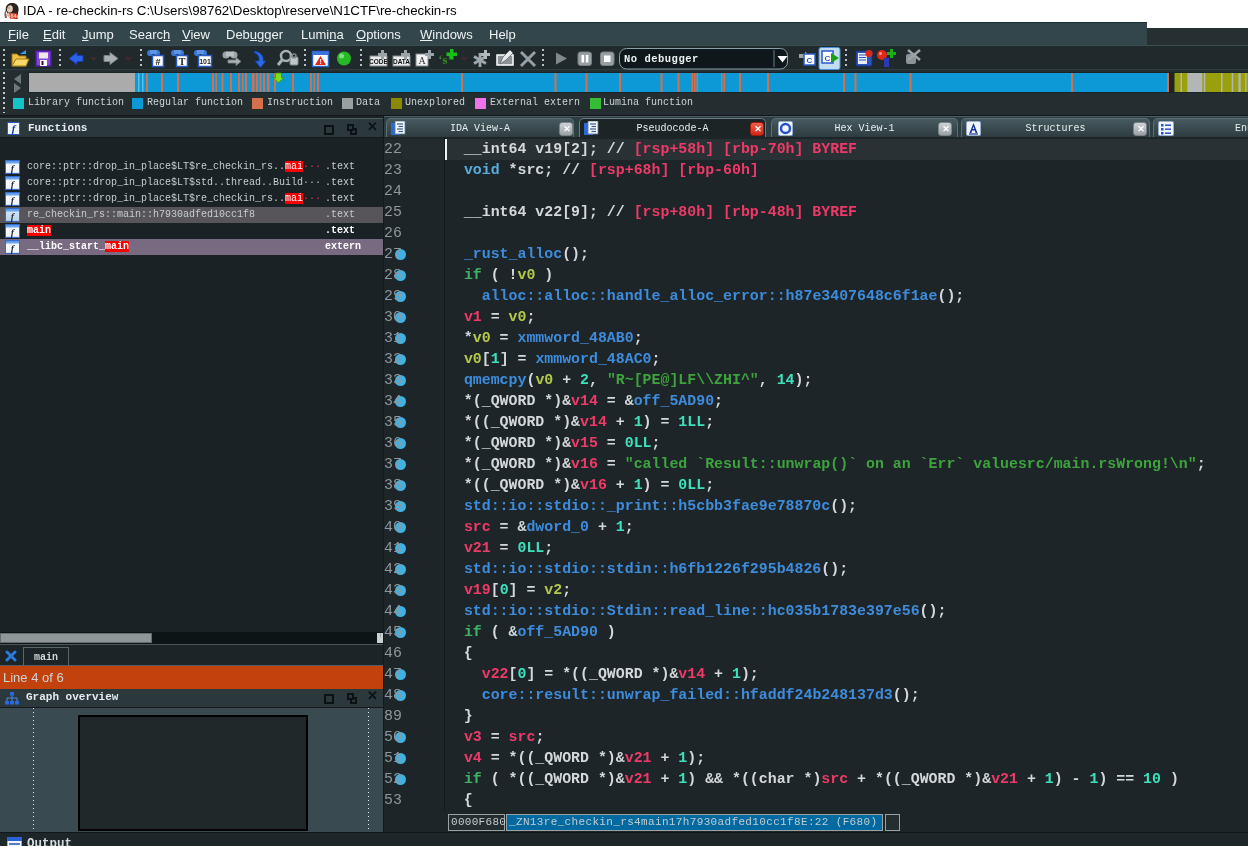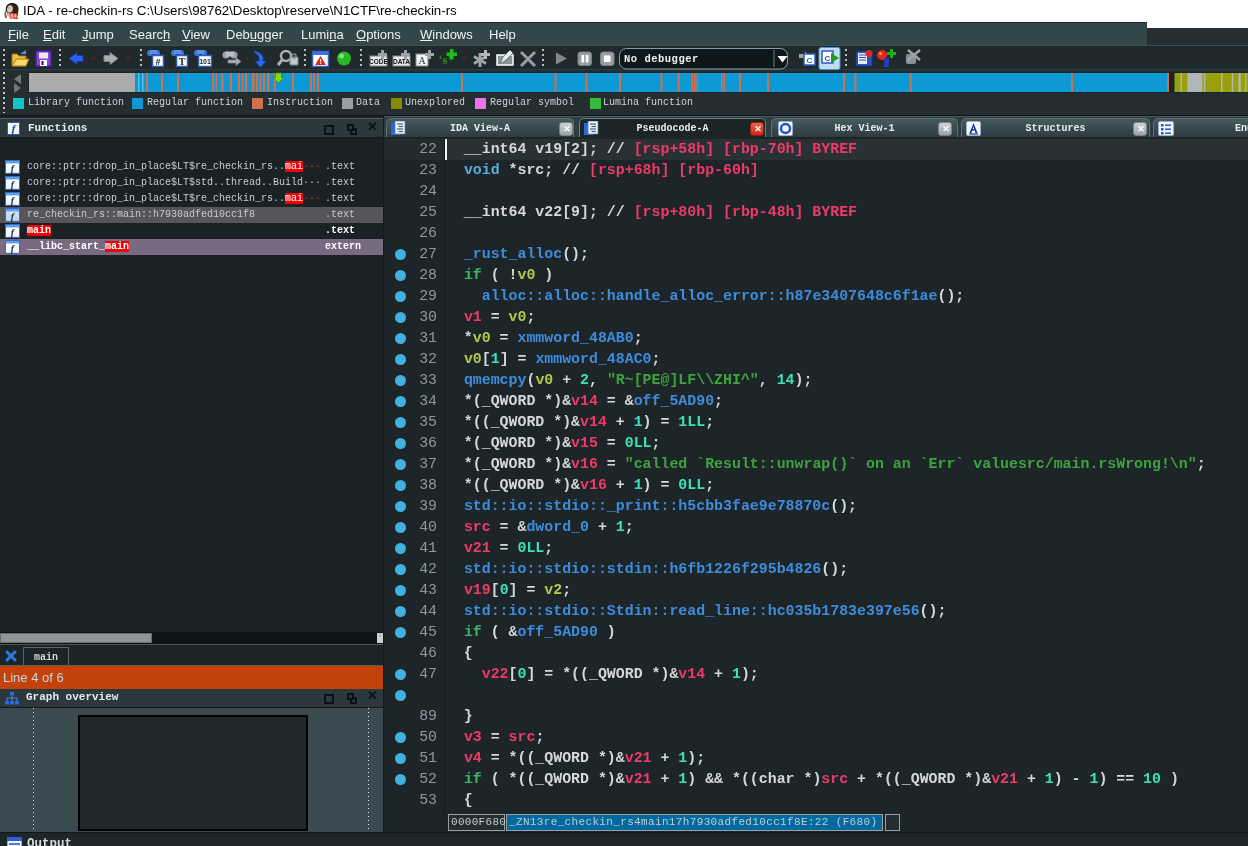--- a/index.html
+++ b/index.html
@@ -11,37 +11,37 @@
 .mi u{text-decoration:underline}
 #toolbar{left:0;top:45px;width:1248px;height:25px;background:#202a2d;border-top:1px solid #3a4f54;border-bottom:1px solid #2b3e42}
 #navrow{left:0;top:70px;width:1248px;height:25px;background:#242e31}
 #legend{left:0;top:95px;width:1248px;height:21px;background:#242e31;border-bottom:1px solid #10181a}
 .lsq{position:absolute;top:3px;width:11px;height:11px}
 .ltx{position:absolute;top:2px;font-family:"Liberation Mono",monospace;font-size:10px;color:#ccd4d8}
 #lpanel{left:0;top:116px;width:384px;height:716px;background:#1b2225}
 #tabbar{left:384px;top:116px;width:864px;height:21px;background:#2d3e43;border-top:1px solid #4a5c60}
 #code{left:384px;top:137px;width:864px;height:695px;background:#1e2528;font-family:"Liberation Mono",monospace;font-weight:bold;font-size:14.9px}
 .cl{position:absolute;left:0;width:864px;height:21px;line-height:21px;white-space:pre}
-.no{position:absolute;left:0;width:53px;text-align:right;color:#8e989c;font-weight:normal}
+.no{position:absolute;left:0;width:53px;color:#8e989c;font-weight:normal}
 .tx{position:absolute;left:62px;white-space:pre;color:#d4d8da}
 .dot{position:absolute;left:11px;width:11px;height:11px;border-radius:50%;background:#41b1e1}
 .g{color:#3cb464}.s{color:#3da43d}.ty{color:#58acdc}.c{color:#ee3a68}.lv{color:#b4c84a}.b{color:#3e8cdc}.n{color:#3ee0bc}
 .tx i{font-style:normal}
 #output{left:0;top:832px;width:1248px;height:14px;background:#1d2729;border-top:1px solid #101719}
 .fr{left:0;width:384px;height:16px;color:#c6ccd0;font-size:10px;line-height:16px}
 .fr b{font-weight:inherit}
 .fi{position:absolute;left:5px;top:1px;width:15px;height:14px;background:linear-gradient(180deg,#5a9ae8 0,#6aa6ec 2px,#f8fbfe 3px,#eef4fa 11px,#4a86d8 14px);border:1px solid #3a6ac8;color:#243240;font-family:"Liberation Serif",serif;font-style:italic;font-weight:bold;font-size:10px;line-height:15px;text-align:center}
 .ft{position:absolute;left:27px;white-space:pre}
 .fs{position:absolute;left:325px}
 .rb{background:#f40000;color:#fff}
 .rd{color:#f43030}
 .gy{color:#b8bec2}
 .tab{position:absolute;top:1px;height:20px;border:1px solid #5e6e72;border-bottom:none;border-radius:5px 5px 0 0;background:linear-gradient(#465a60,#2c3a3e)}
 .tab.act{background:#1d2426;border-color:#6a7a7e}
-.tabtx{position:absolute;top:4px;width:100%;text-align:center;font-family:"Liberation Mono",monospace;font-size:10px;font-weight:bold;color:#e8eef0}
+.tabtx{position:absolute;top:4px;width:100%;text-align:center;font-family:"Liberation Mono",monospace;font-size:10px;font-weight:normal;color:#e8eef0}
 .tabx{position:absolute;top:3px;width:14px;height:14px;border-radius:3px;background:linear-gradient(#cdd2d6,#9aa2a6);border:1px solid #788287}
 .tabx:after{content:"\2715";position:absolute;left:0;top:0;width:14px;text-align:center;font-size:9px;line-height:13px;font-weight:bold;color:#fff}
 .tabx.red{background:linear-gradient(#f06048,#d02818);border-color:#a01808}
 .ticon{position:absolute;top:2px}
 </style></head><body>
 
 <div class="abs" id="titlebar">
   <svg class="abs" style="left:3px;top:2px" width="17" height="18" viewBox="0 0 17 18">
     <path d="M2 16 C1 12 1.5 10 2.5 8 L4 16 Z" fill="#8a5a48"></path>
     <path d="M12 16 L15 16 L15 17 L11 17 Z" fill="#8a5a48"></path>
@@ -287,21 +287,21 @@
     <div class="ltx" style="left:28px">Library function</div>
   <div class="lsq" style="left:132px;background:#0d99d6"></div>
     <div class="ltx" style="left:147px">Regular function</div>
   <div class="lsq" style="left:252px;background:#d4714c"></div>
     <div class="ltx" style="left:267px">Instruction</div>
   <div class="lsq" style="left:342px;background:#9aa0a0"></div>
     <div class="ltx" style="left:356px">Data</div>
   <div class="lsq" style="left:391px;background:#8a8a00"></div>
     <div class="ltx" style="left:405px">Unexplored</div>
   <div class="lsq" style="left:475px;background:#ef72ea"></div>
-    <div class="ltx" style="left:490px">Regular symbol</div>
+    <div class="ltx" style="left:490px">External extern</div>
   <div class="lsq" style="left:590px;background:#36bc36"></div>
     <div class="ltx" style="left:603px">Lumina function</div>
 </div>
 <div class="abs" id="lpanel">
 
   <div class="abs" style="left:0;top:2px;width:384px;height:20px;background:#2b393d;border-top:1px solid #4e5e62;border-bottom:1px solid #15191b">
     <span class="abs" style="left:7px;top:3px;width:13px;height:13px;background:#f0f6fa;border:1px solid #2a5ac8;color:#1a3a9a;font-family:'Liberation Serif',serif;font-style:italic;font-weight:bold;font-size:11px;line-height:11px;text-align:center">f</span>
     <span class="abs mono" style="left:28px;top:3px;font-size:11px;font-weight:bold;color:#e6ecee">Functions</span>
     <span class="abs" style="left:324px;top:6px;width:10px;height:10px;border:2px solid #0c1214"></span>
     <span class="abs" style="left:350px;top:9px;width:7px;height:7px;border:2px solid #0c1214"></span>
@@ -498,20 +498,21 @@
   <div class="cl" style="top:338px"><span class="no">38</span><span class="tx">  *((_QWORD *)&amp;<i class="c">v16</i> + <i class="n">1</i>) = <i class="n">0LL</i>;</span></div>
   <div class="cl" style="top:359px"><span class="no">39</span><span class="tx">  <i class="b">std::io::stdio::_print::h5cbb3fae9e78870c</i>();</span></div>
   <div class="cl" style="top:380px"><span class="no">40</span><span class="tx">  <i class="c">src</i> = &amp;<i class="b">dword_0</i> + <i class="n">1</i>;</span></div>
   <div class="cl" style="top:401px"><span class="no">41</span><span class="tx">  <i class="c">v21</i> = <i class="n">0LL</i>;</span></div>
   <div class="cl" style="top:422px"><span class="no">42</span><span class="tx">  <i class="b">std::io::stdio::stdin::h6fb1226f295b4826</i>();</span></div>
   <div class="cl" style="top:443px"><span class="no">43</span><span class="tx">  <i class="c">v19</i>[<i class="n">0</i>] = <i class="lv">v2</i>;</span></div>
   <div class="cl" style="top:464px"><span class="no">44</span><span class="tx">  <i class="b">std::io::stdio::Stdin::read_line::hc035b1783e397e56</i>();</span></div>
   <div class="cl" style="top:485px"><span class="no">45</span><span class="tx">  <i class="g">if</i> ( &amp;<i class="b">off_5AD90</i> )</span></div>
   <div class="cl" style="top:506px"><span class="no">46</span><span class="tx">  {</span></div>
   <div class="cl" style="top:527px"><span class="no">47</span><span class="tx">    <i class="c">v22</i>[<i class="n">0</i>] = *((_QWORD *)&amp;<i class="c">v14</i> + <i class="n">1</i>);</span></div>
+  <div class="cl" style="top:548px"><span class="no">48</span><span class="tx">    <i class="b">core::result::unwrap_failed::hfaddf24b248137d3</i>();</span></div>
   <div class="cl" style="top:569px"><span class="no">89</span><span class="tx">  }</span></div>
   <div class="cl" style="top:590px"><span class="no">50</span><span class="tx">  <i class="c">v3</i> = <i class="c">src</i>;</span></div>
   <div class="cl" style="top:611px"><span class="no">51</span><span class="tx">  <i class="c">v4</i> = *((_QWORD *)&amp;<i class="c">v21</i> + <i class="n">1</i>);</span></div>
   <div class="cl" style="top:632px"><span class="no">52</span><span class="tx">  <i class="g">if</i> ( *((_QWORD *)&amp;<i class="c">v21</i> + <i class="n">1</i>) &amp;&amp; *((char *)<i class="c">src</i> + *((_QWORD *)&amp;<i class="c">v21</i> + <i class="n">1</i>) - <i class="n">1</i>) == <i class="n">10</i> )</span></div>
   <div class="cl" style="top:653px"><span class="no">53</span><span class="tx">  {</span></div>
   <div class="abs mono" style="left:64px;top:677px;width:57px;height:17px;background:#242e31;border:1px solid #98a2a4;color:#c2cccf;font-size:11px;font-weight:normal;line-height:15px;padding:0 2px;letter-spacing:0.3px">0000F680</div>
   <div class="abs mono" style="left:122px;top:677px;width:377px;height:17px;background:#0369a1;border:1px solid #98a2a4;color:#c2cccf;font-size:11px;font-weight:normal;line-height:15px;padding:0 2px;letter-spacing:0.35px">_ZN13re_checkin_rs4main17h7930adfed10cc1f8E:22 (F680)</div>
   <div class="abs" style="left:501px;top:677px;width:15px;height:17px;background:#242e31;border:1px solid #98a2a4"></div>
 </div>
 <div class="abs" id="output">

